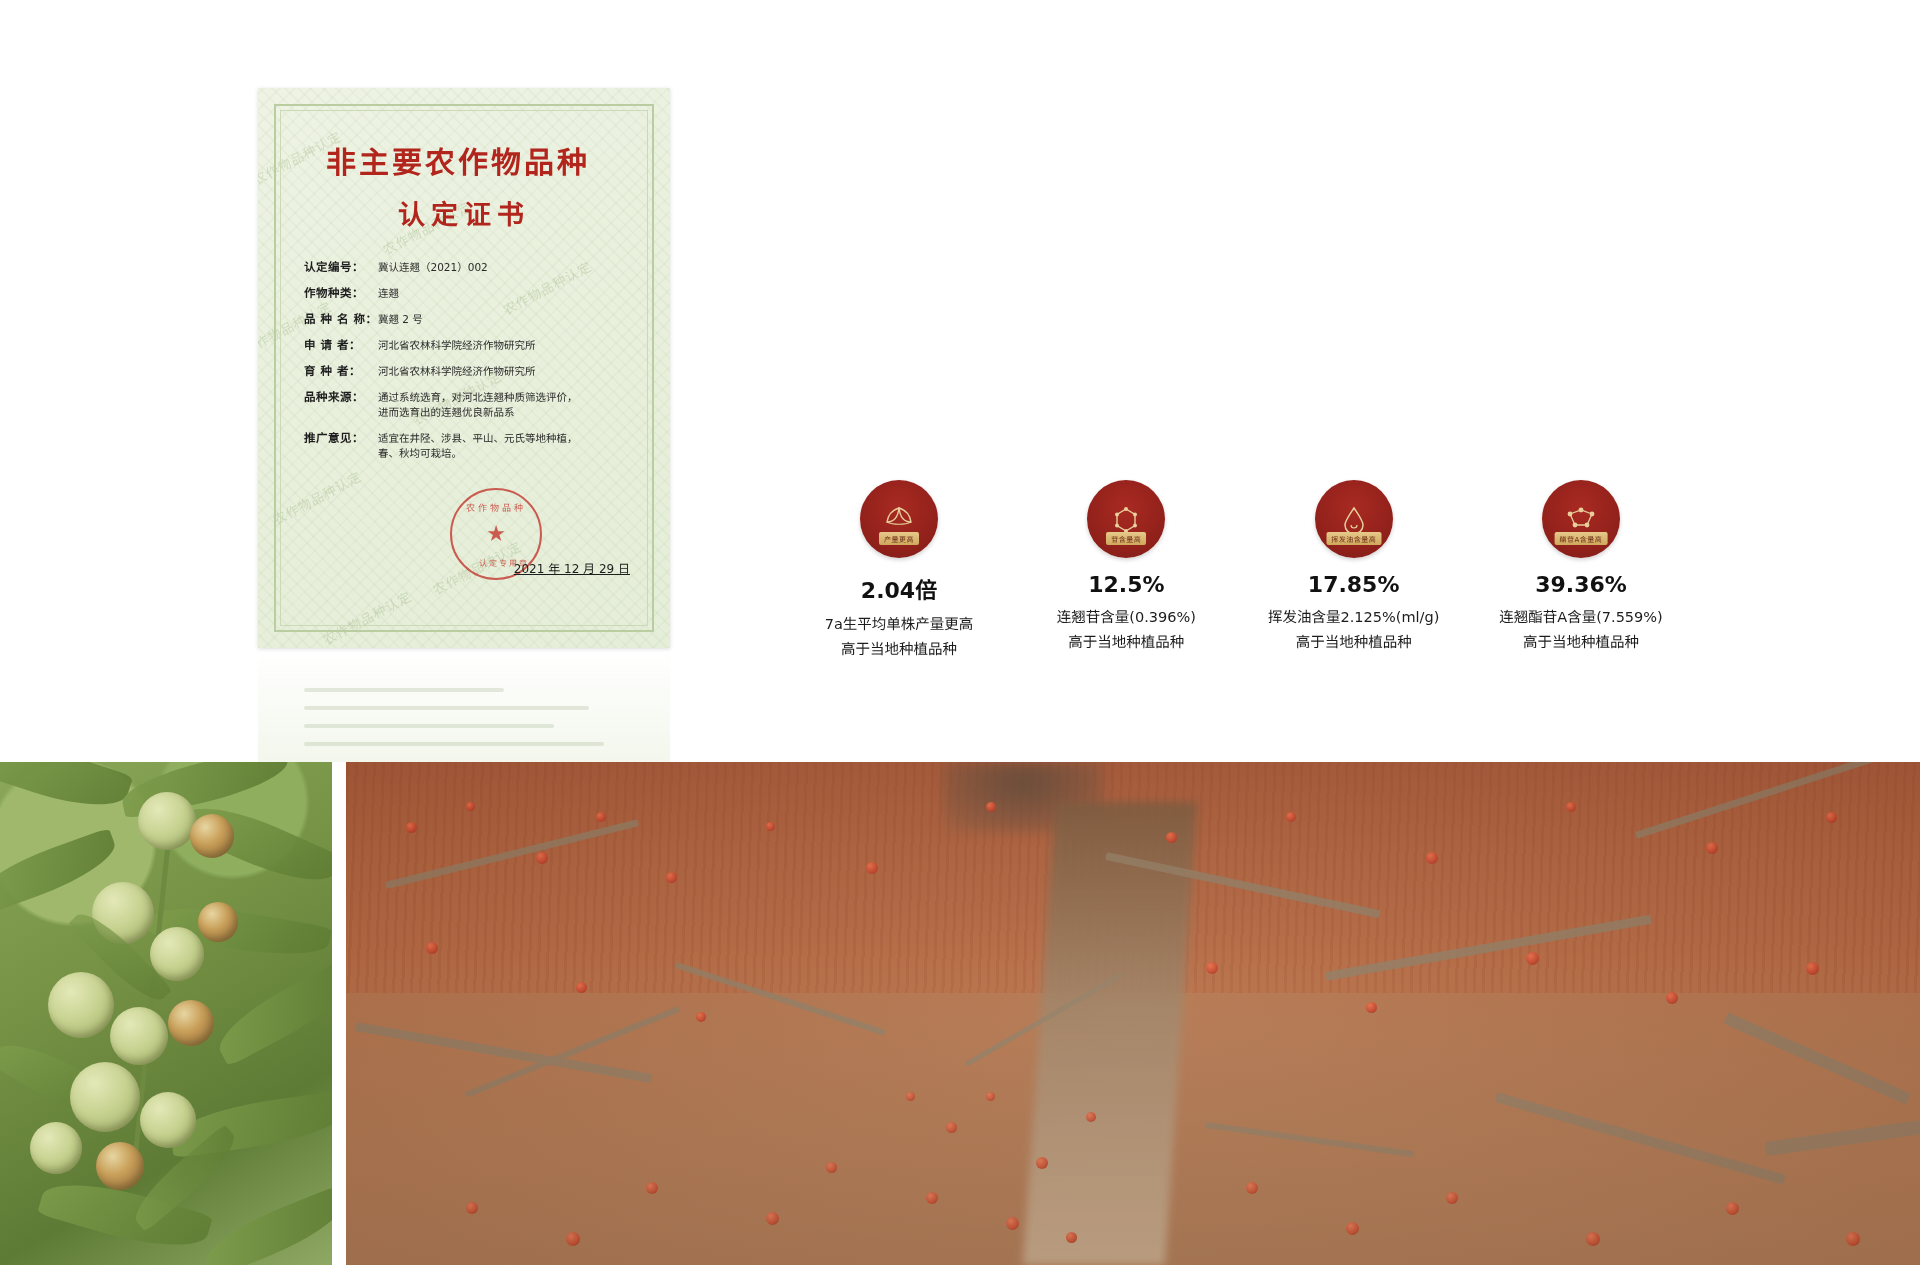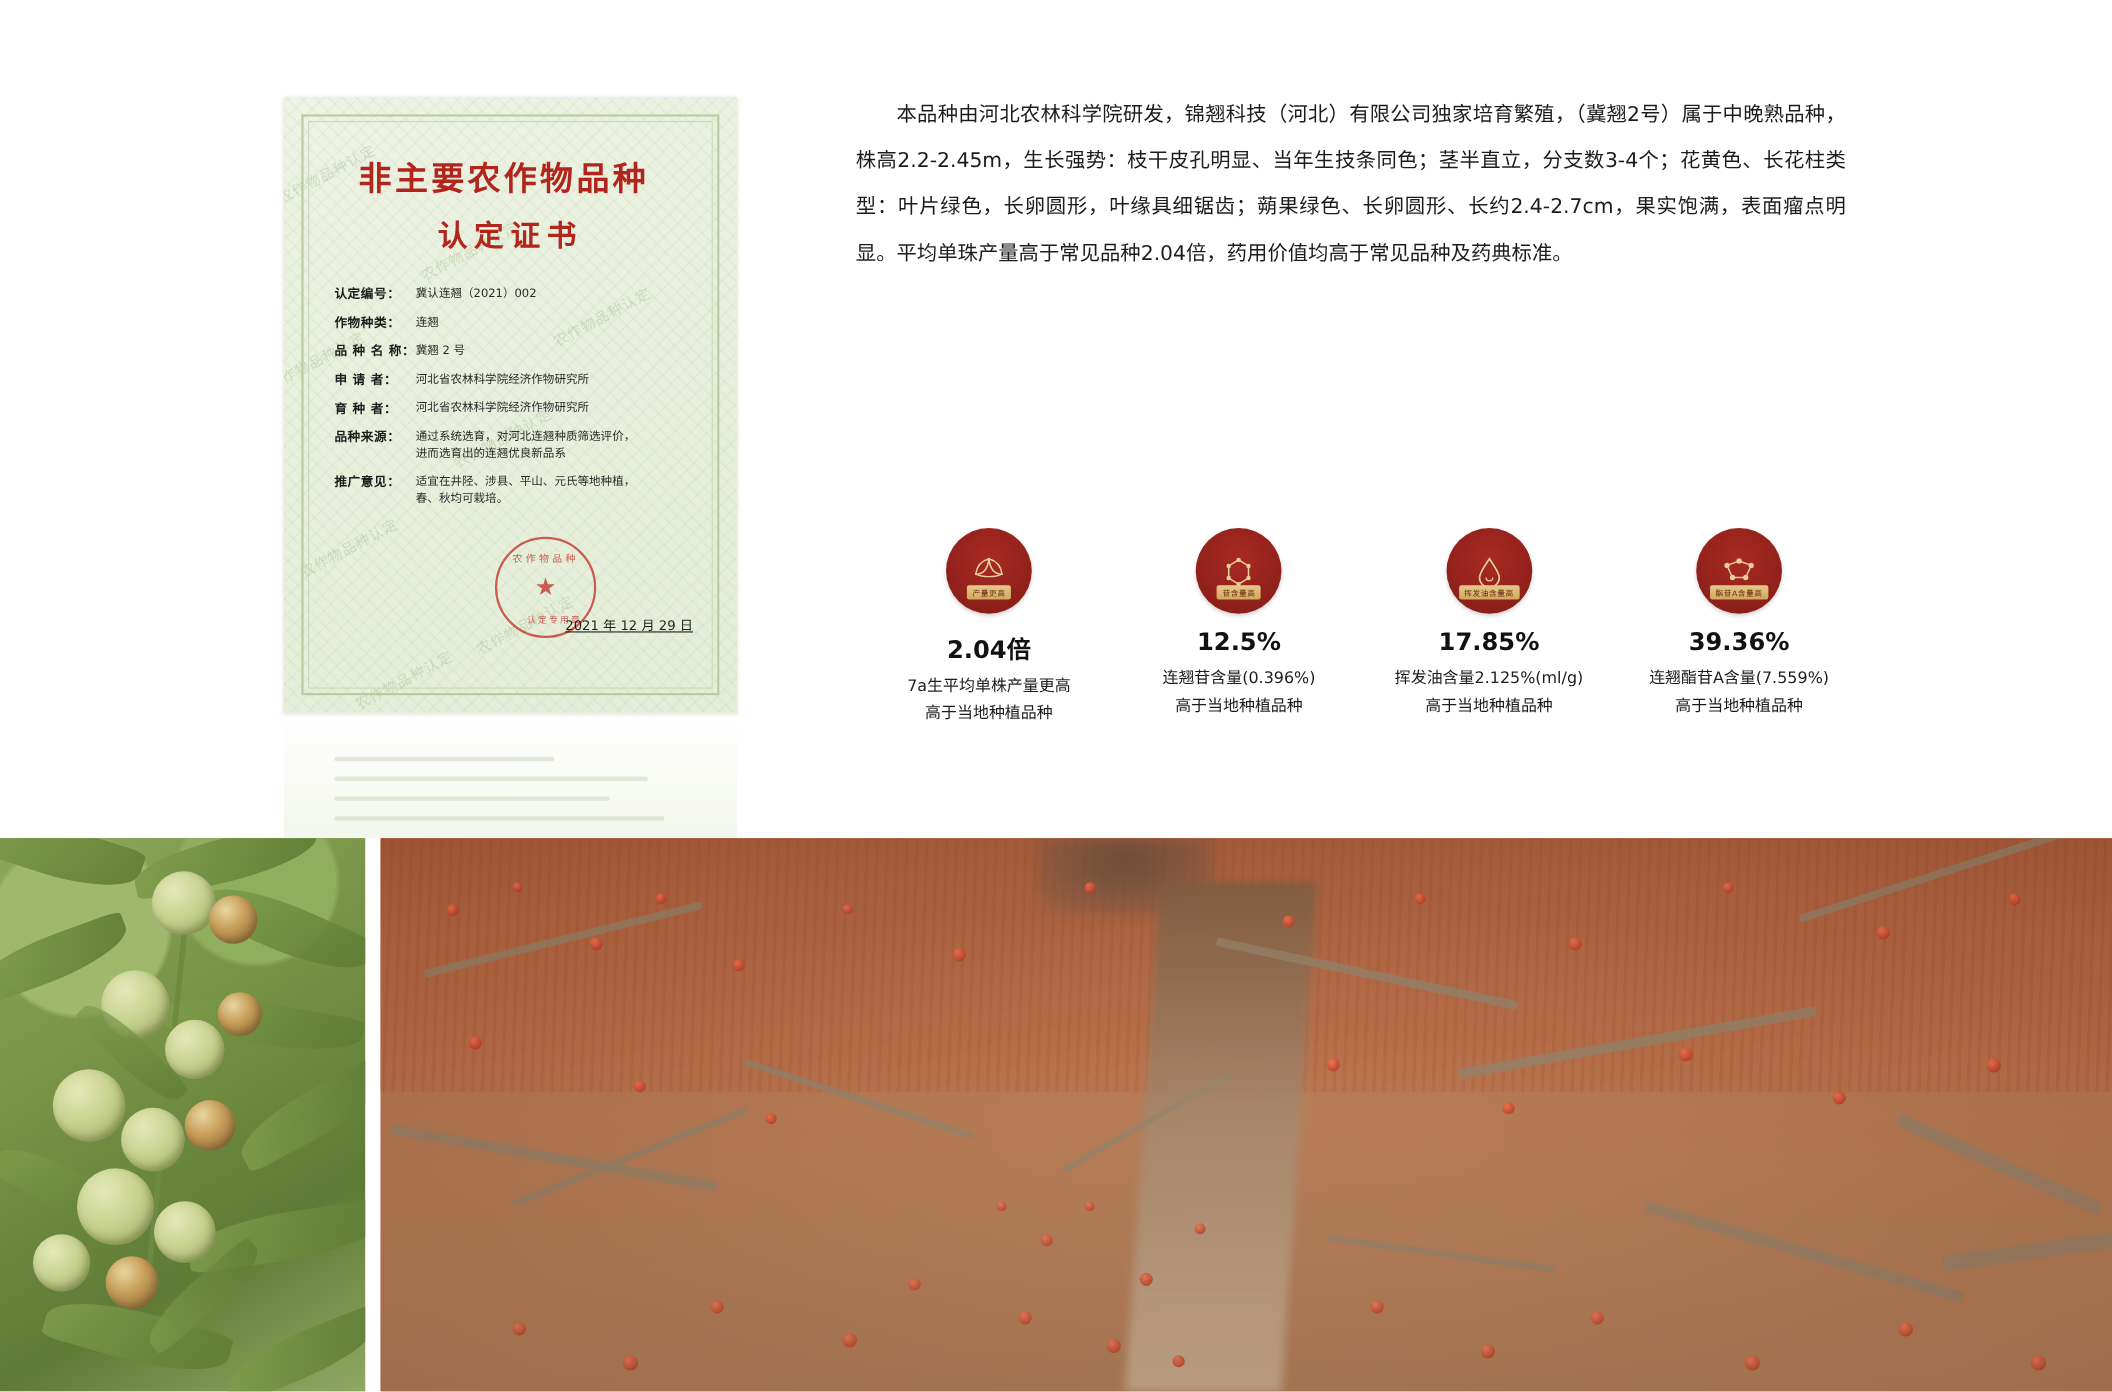--- a/index.html
+++ b/index.html
@@ -438,21 +438,20 @@
     </div>
 
     <div class="cert-reflection">
       <div class="rf-line" style="top:16px;width:300px;"></div>
       <div class="rf-line" style="top:34px;width:250px;"></div>
       <div class="rf-line" style="top:52px;width:285px;"></div>
       <div class="rf-line" style="top:70px;width:200px;"></div>
     </div>
 
     <div class="right-col">
-      <p class="body-text">本品种由河北农林科学院研发，锦翘科技（河北）有限公司独家培育繁殖，（冀翘2号）属于中晚熟品种，株高2.2-2.45m，生长强势：枝干皮孔明显、当年生技条同色；茎半直立，分支数3-4个；花黄色、长花柱类型：叶片绿色，长卵圆形，叶缘具细锯齿；蒴果绿色、长卵圆形、长约2.4-2.7cm，果实饱满，表面瘤点明显。平均单珠产量高于常见品种2.04倍，药用价值均高于常见品种及药典标准。</p>
     </div>
 
     <div class="stats">
 
       <div class="stat">
         <div class="stat-badge">
           <svg width="34" height="26" viewBox="0 0 34 26" aria-hidden="true">
             <path d="M17 2 C10 4 6 9 5 16 C12 16 16 11 17 2 Z" fill="none" stroke="#e8cf9b" stroke-width="1.4"></path>
             <path d="M17 2 C24 4 28 9 29 16 C22 16 18 11 17 2 Z" fill="none" stroke="#e8cf9b" stroke-width="1.4"></path>
             <path d="M5 16 C11 19 23 19 29 16" fill="none" stroke="#e8cf9b" stroke-width="1.2"></path>

